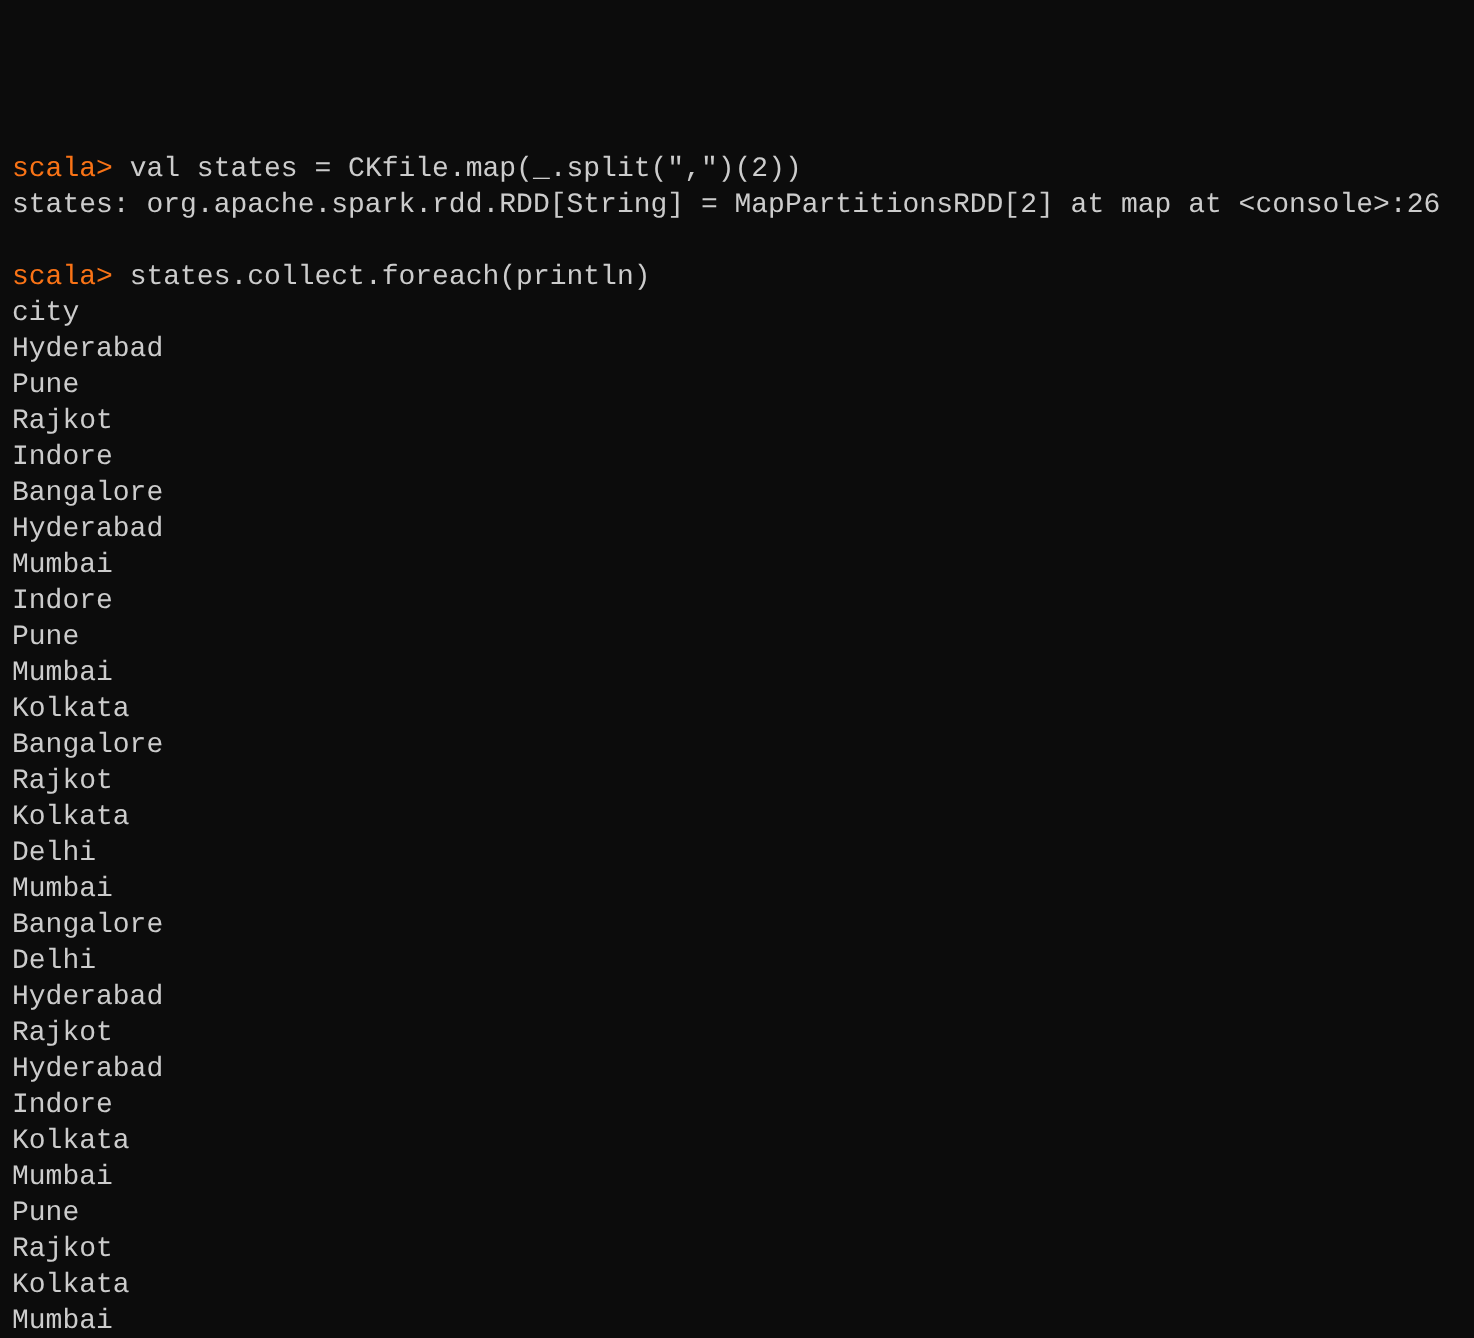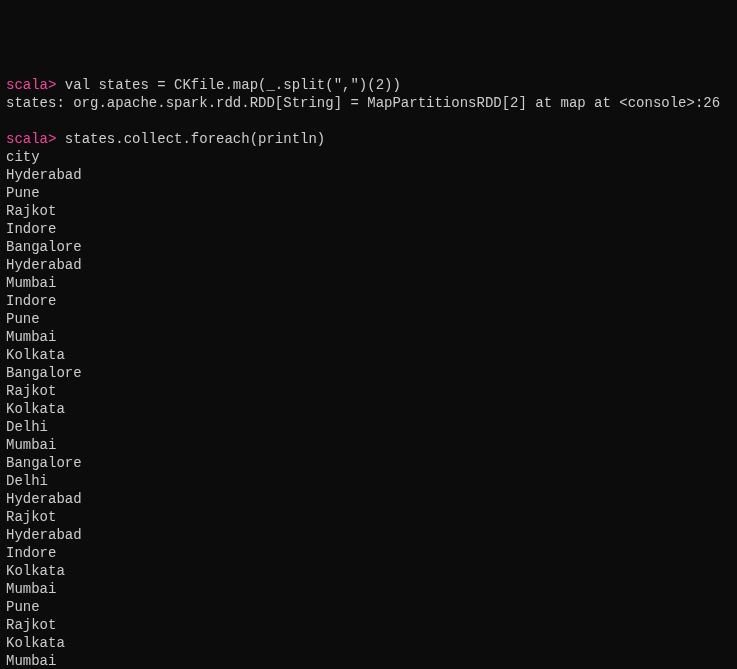--- a/index.html
+++ b/index.html
@@ -16,21 +16,21 @@
       padding: 4px 6px;
       width: 737px;
       height: 669px;
       overflow: hidden;
       white-space: pre;
     }
     .terminal-line {
       display: block;
     }
     .prompt {
-      color: #ec4899;
+      color: #f97316;
       text-align: center;
     }
     .output {
       color: #cccccc;
     }
   </style>
 </head>
 <body>
 
 

